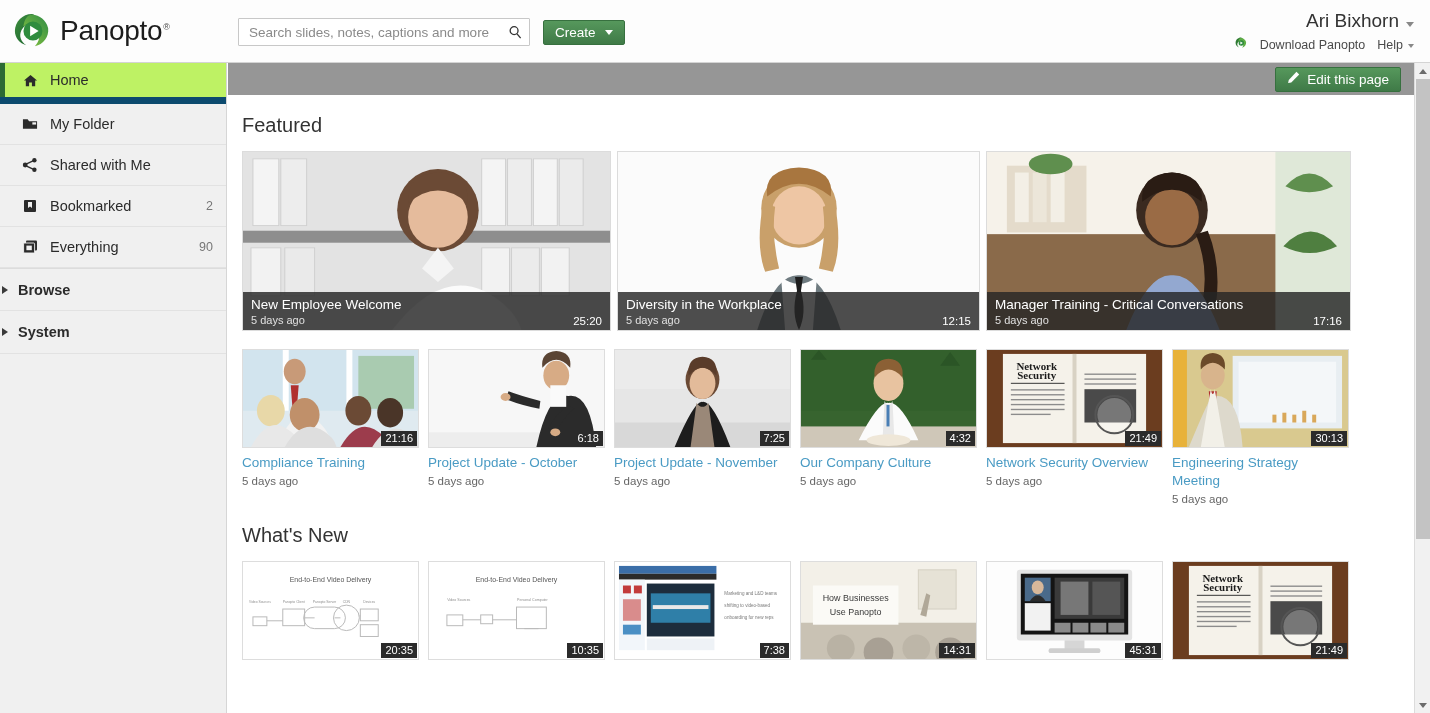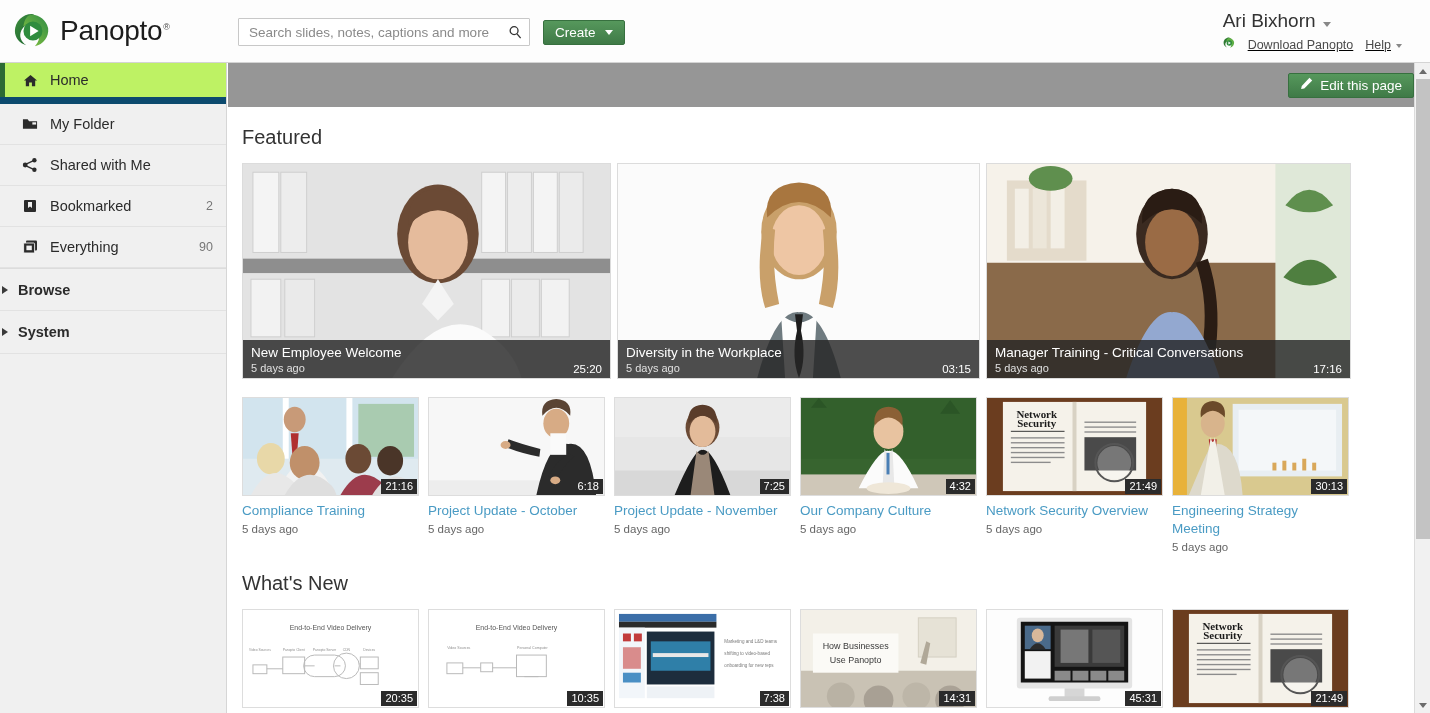--- a/index.html
+++ b/index.html
@@ -66,23 +66,22 @@
     font-family: "Liberation Sans", sans-serif;
   }
   .caret-down {
     width: 0; height: 0;
     border-left: 4.5px solid transparent;
     border-right: 4.5px solid transparent;
     border-top: 5px solid #fff;
   }
 
   .user-area {
-    position: absolute; right: 28px; top: 10px;
-    text-align: left;
-    text-decoration: underline;
+    position: absolute; right: 16px; top: 10px;
+    text-align: right;
   }
   .user-name {
     font-size: 19px; color: #333; font-weight: 400;
     display: inline-flex; align-items: center; gap: 7px;
     cursor: pointer;
   }
   .user-caret {
     width: 0; height: 0;
     border-left: 4.5px solid transparent;
     border-right: 4.5px solid transparent;
@@ -157,44 +156,44 @@
   }
 
   
   .content {
     position: absolute; top: 63px; left: 228px;
     width: 1186px; height: 650px;
     background: #fff; overflow: hidden;
   }
   .gray-bar {
     position: relative;
-    height: 44px; background: #969696;
+    height: 32px; background: #969696;
     display: flex; align-items: center;
-    justify-content: flex-end; 
+    justify-content: flex-end; padding-right: 13px;
   }
   .edit-btn {
     height: 25px; padding: 0 11px;
     background: linear-gradient(#56985c, #3f7a47);
     border: 1px solid #37703f;
     color: #fff; font-size: 13.5px;
     display: flex; align-items: center; gap: 7px;
     border-radius: 2px; cursor: pointer;
     font-family: "Liberation Sans", sans-serif;
   }
 
   .section { padding: 0 0 0 14px; }
   .section-title {
     font-size: 20px; color: #333; font-weight: 400;
     margin: 19px 0 14px 0;
   }
 
   
   .featured-row { display: flex; gap: 6px; }
   .feat-card {
-    position: relative; width: 369px; height: 216px;
+    position: relative; width: 369px; height: 180px;
     background: #4c1d95; overflow: hidden;
     cursor: pointer;
     border: 1px solid #dcdcdc;
   }
   .feat-card.c2 { width: 363px; }
   .feat-card.c3 { width: 365px; }
   .feat-thumb {
     position: absolute; inset: 0;
     background-size: cover; background-position: center;
   }
@@ -469,21 +468,21 @@
               <path d="M146 60 q-8 50 2 80 l14 -4 q-8 -38 -4 -72 Z" fill="#c9a06a"></path>
               <path d="M218 60 q8 50 -2 80 l-14 -4 q8 -38 4 -72 Z" fill="#c9a06a"></path>
               <path d="M140 208 q18 -66 42 -64 q24 -2 42 64 Z" fill="#6f7b80"></path>
               <path d="M164 146 q18 16 36 0 l-4 62 l-28 0 Z" fill="#fdfdfd"></path>
               <path d="M178 146 l8 0 l-2 16 q6 26 -2 46 q-8 -20 -2 -46 Z" fill="#1e1e1e"></path>
             </svg>
           </div>
           <div class="feat-overlay">
             <div class="feat-title">Diversity in the Workplace</div>
             <div class="feat-date">5 days ago</div>
-            <div class="feat-dur">03:15</div>
+            <div class="feat-dur">12:15</div>
           </div>
         </div>
 
         <div class="feat-card c3">
           <div class="feat-thumb">
             <svg width="100%" height="100%" viewBox="0 0 365 208" preserveAspectRatio="none">
               <rect width="365" height="208" fill="#efe9df"></rect>
               <rect x="0" y="0" width="365" height="96" fill="#f6f2ea"></rect>
               <rect x="20" y="16" width="80" height="78" fill="#e4dbcb"></rect>
               <rect x="28" y="24" width="14" height="58" fill="#f3efe6"></rect>

